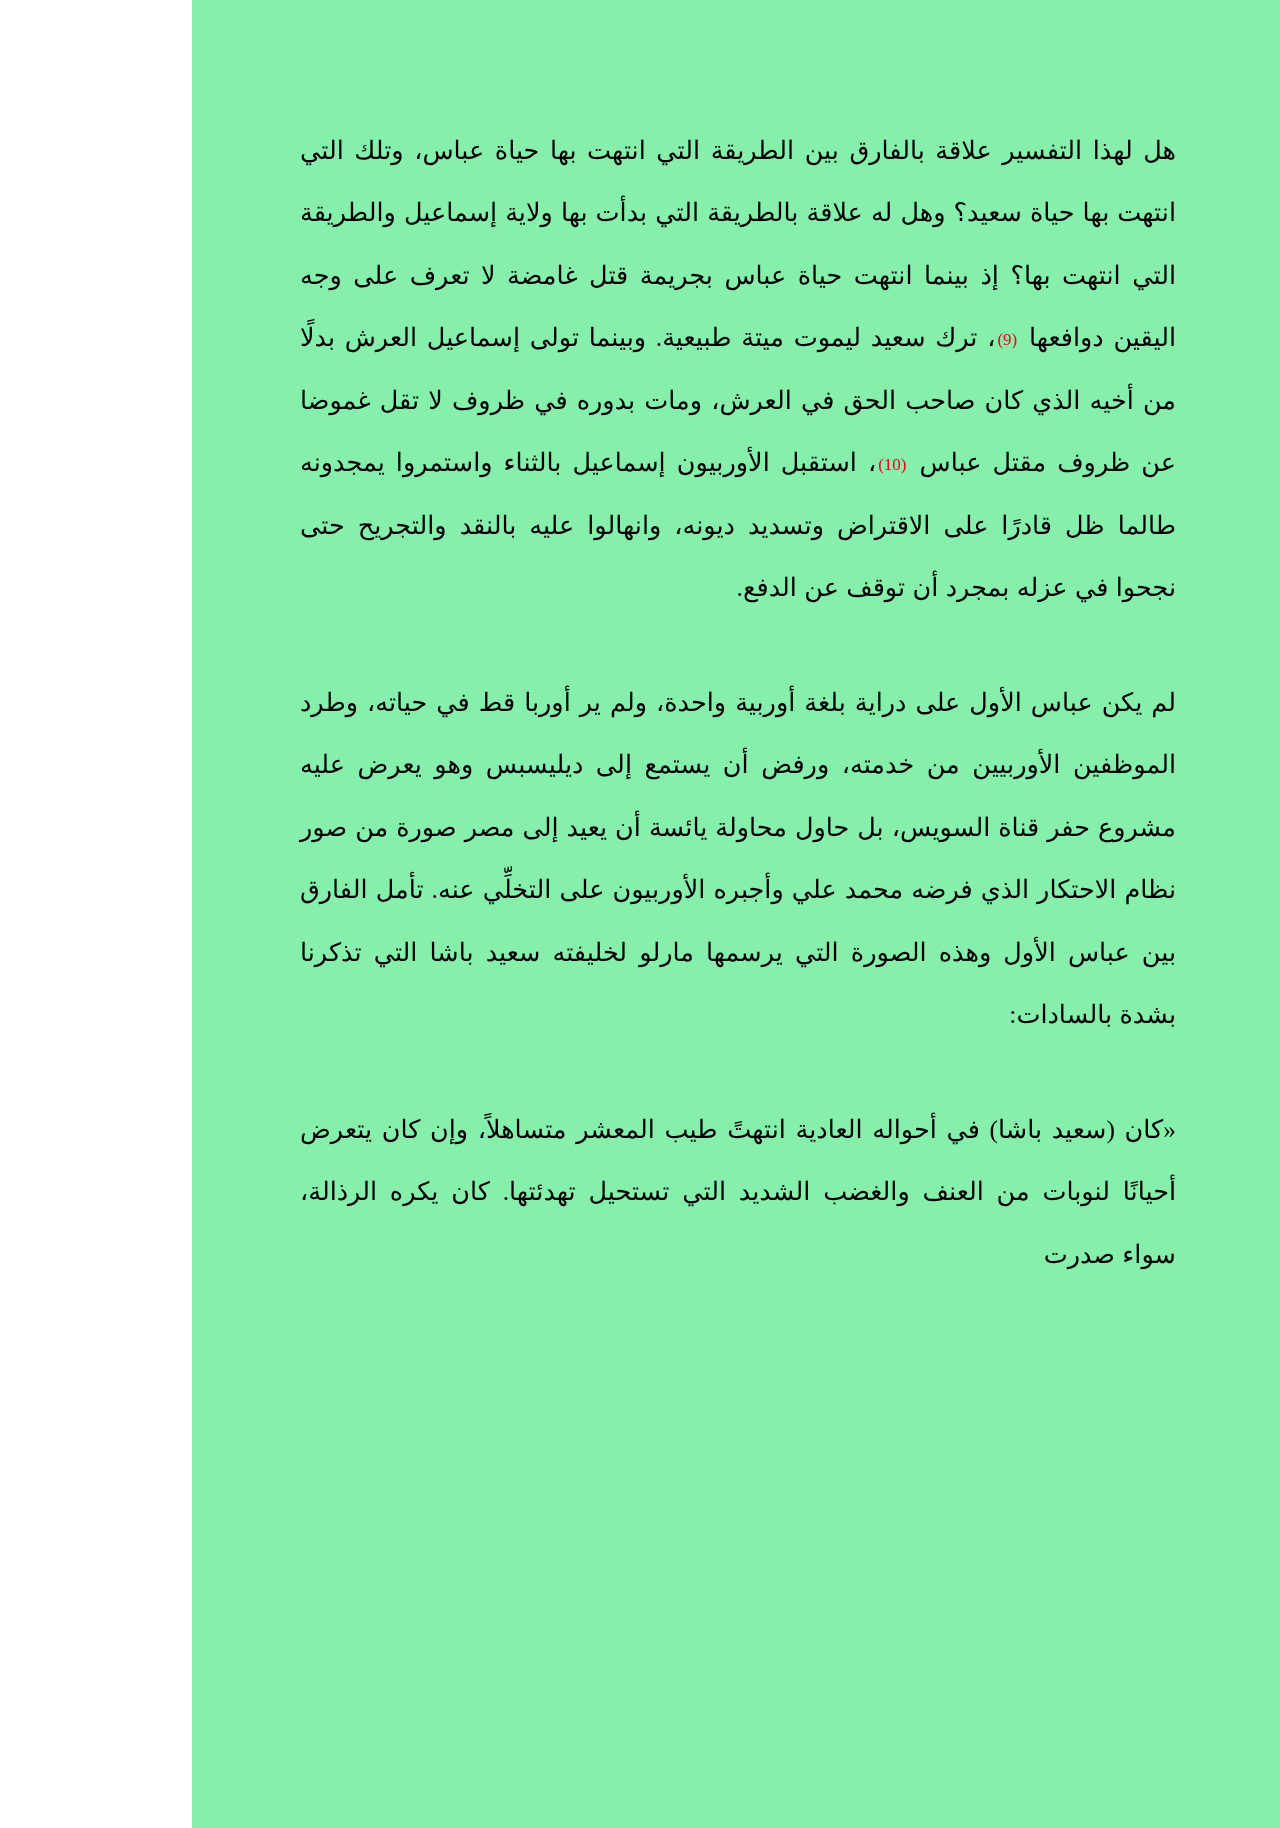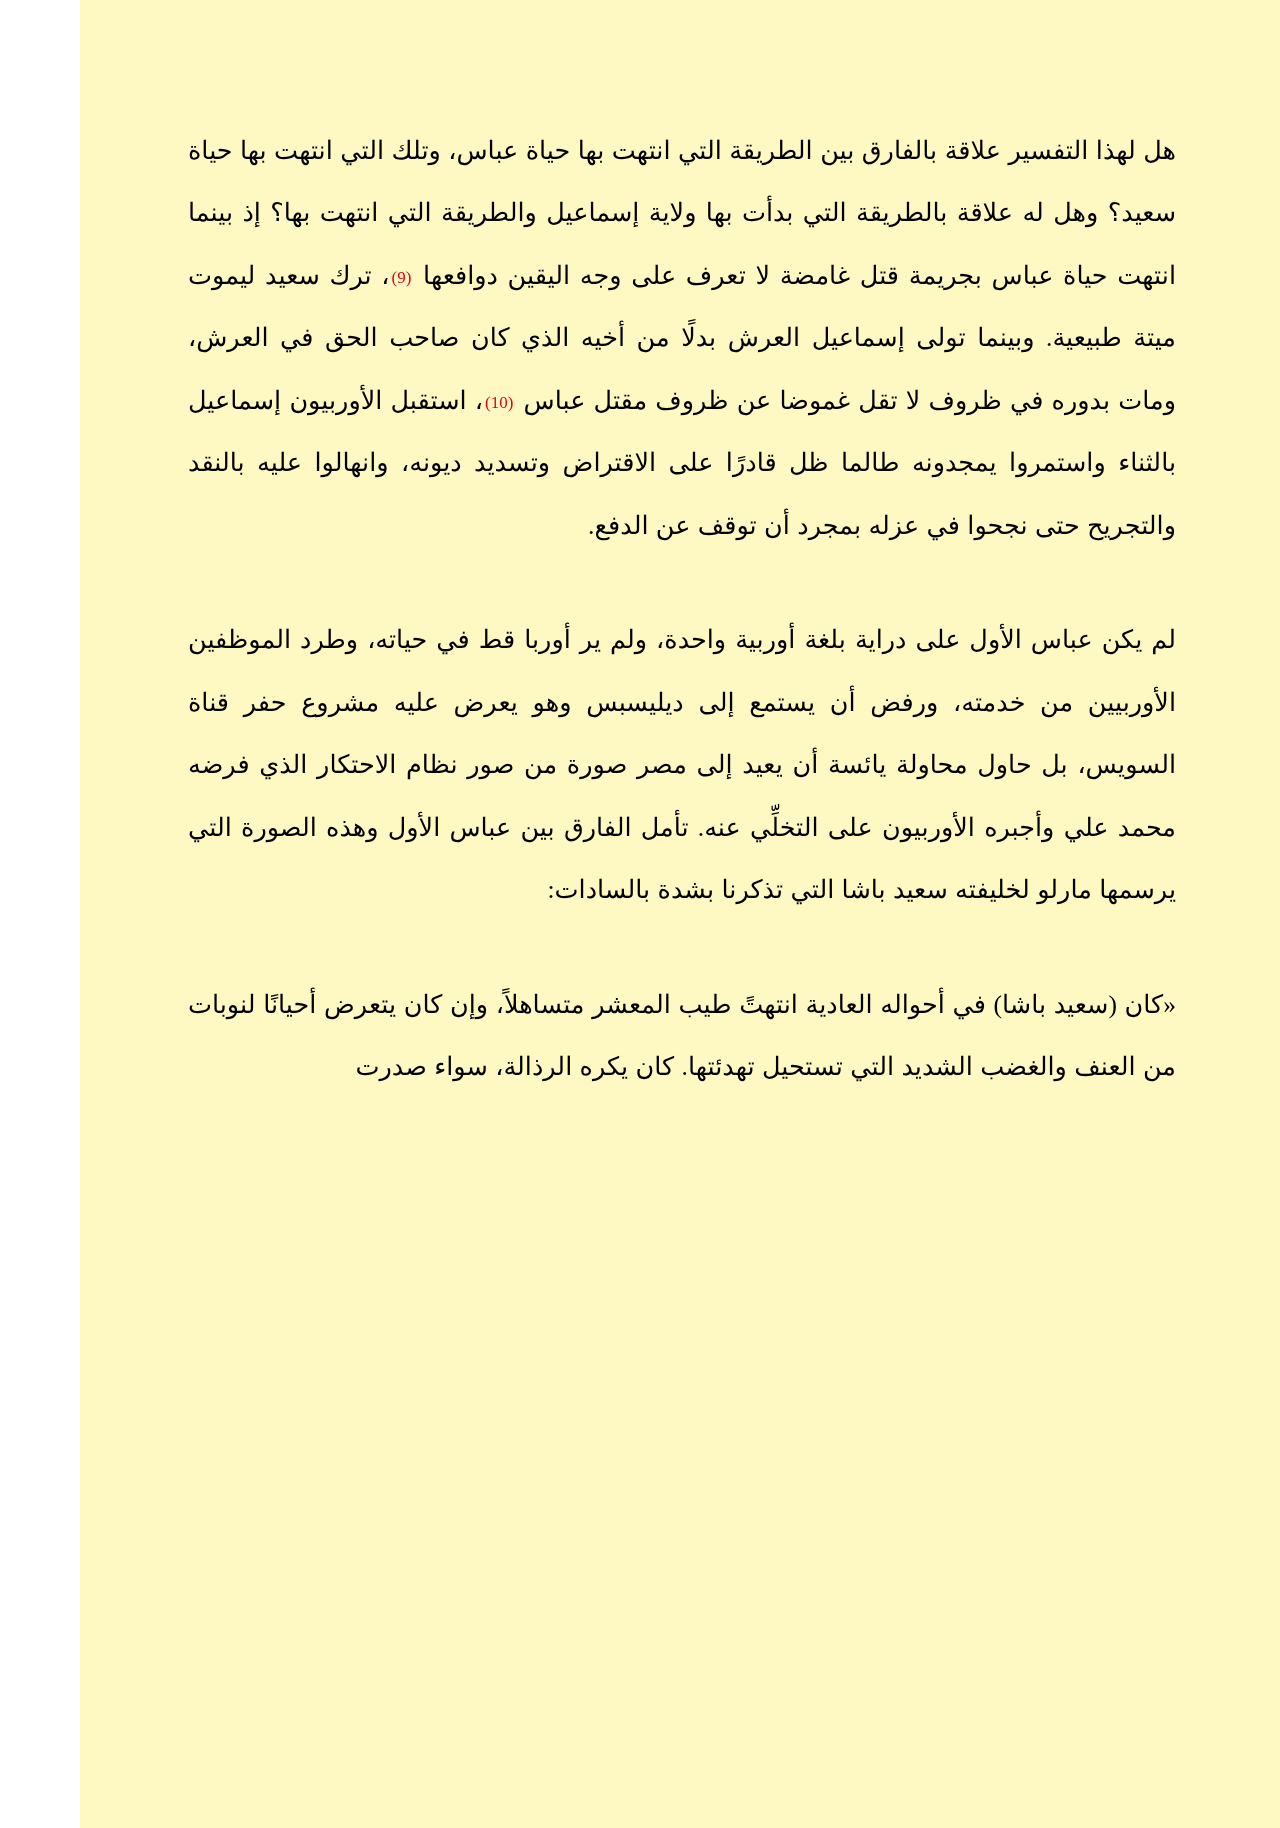--- a/index.html
+++ b/index.html
@@ -10,23 +10,23 @@
   }
   body {
     width: 1280px;
     height: 1828px;
     font-family: "Liberation Serif", "DejaVu Serif", serif;
     color: #000000;
     overflow: hidden;
   }
   .page {
     box-sizing: border-box;
-    width: 1200px;
+    width: 1088px;
     height: 1828px;
-    background: #fef9c3;
+    background: #86efac;
     padding: 120px 104px 60px 108px;
     position: relative;
   }
   .doc-body {
     direction: rtl;
     text-align: justify;
     text-justify: inter-word;
   }
   p.para {
     margin: 0 0 52px 0;

